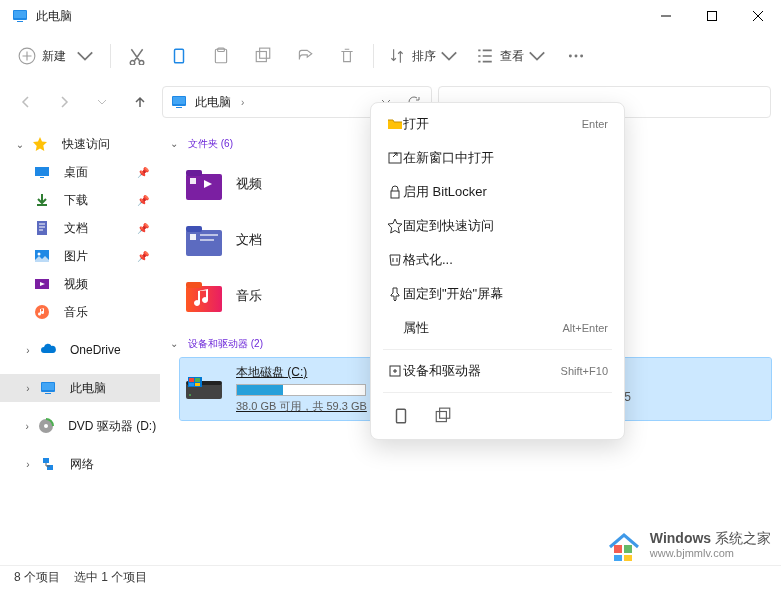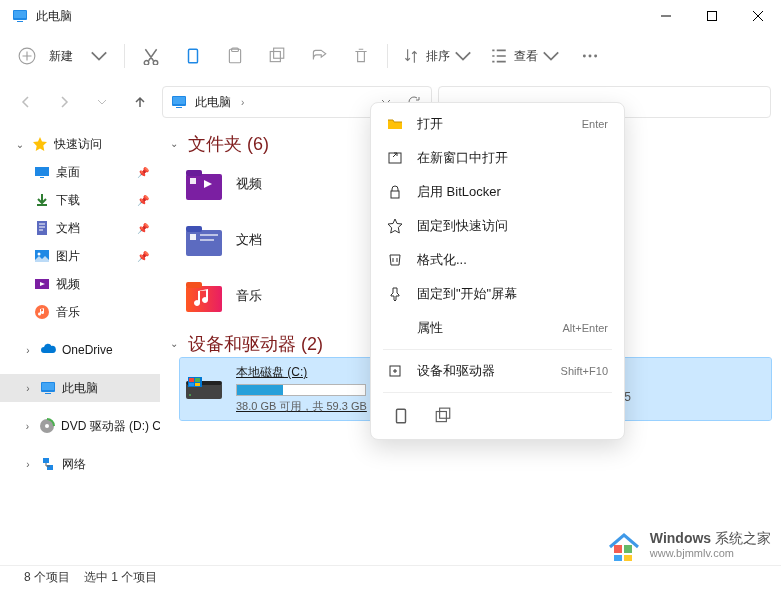--- a/index.html
+++ b/index.html
@@ -10,21 +10,21 @@
     .titlebar-left { display: flex; align-items: center; gap: 8px; padding-left: 12px; }
     .pc-icon { width: 16px; height: 16px; }
     .titlebar-title { font-size: 12px; }
     .titlebar-controls { margin-left: auto; display: flex; }
     .winctrl { width: 46px; height: 32px; display: flex; align-items: center; justify-content: center; }
     
     
     .toolbar { height: 48px; display: flex; align-items: center; padding: 0 8px; gap: 2px; }
     .tbtn { height: 36px; display: flex; align-items: center; justify-content: center; border-radius: 4px; padding: 0 8px; color: #5b5b5b; }
     .tbtn.icon-only { width: 40px; padding: 0; }
-    .tbtn.new-btn { padding: 0 10px; gap: 13px; }
+    .tbtn.new-btn { padding: 0 10px; gap: 6px; }
     .tbtn svg { width: 18px; height: 18px; }
     .sep { width: 1px; height: 24px; background: #e5e5e5; margin: 0 4px; }
     .tbtn-label { font-size: 12px; color: #333; }
     .chev { width: 10px; height: 10px; margin-left: 4px; }
     
     
     .navrow { height: 44px; display: flex; align-items: center; padding: 0 10px; gap: 6px; }
     .navbtn { width: 32px; height: 32px; display: flex; align-items: center; justify-content: center; border-radius: 4px; color: #616161; }
     .navbtn.disabled { color: #bdbdbd; }
     .addrbar { flex: 1; height: 32px; border: 1px solid #e5e5e5; border-radius: 4px; display: flex; align-items: center; padding: 0 4px 0 8px; gap: 8px; max-width: 270px; }
@@ -39,49 +39,49 @@
     .body { display: flex; height: calc(100% - 32px - 48px - 44px - 24px); }
     
     
     .sidebar { width: 160px; border-right: 0; padding-top: 6px; display: flex; flex-direction: column; }
     .side-item { height: 28px; display: flex; align-items: center; padding-left: 14px; gap: 6px; position: relative; }
     .side-item.indent { padding-left: 34px; }
     .side-item.indent2 { padding-left: 22px; }
     .side-item.active { background: #e7e7e7; }
     .side-chev { width: 12px; height: 12px; color: #616161; display: flex; align-items: center; justify-content: center; font-size: 10px; }
     .side-icon { width: 16px; height: 16px; flex-shrink: 0; }
-    .side-label { font-size: 12px; white-space: nowrap; overflow: hidden; }
+    .side-label { font-size: 12px; white-space: nowrap; overflow: hidden; margin-left: 8px; }
     .pin-icon { position: absolute; right: 10px; color: #8a8a8a; font-size: 10px; }
     .spacer { height: 10px; }
     
     
     .main { flex: 1; padding: 6px 10px; overflow: hidden; }
     .section-header { display: flex; align-items: center; gap: 6px; height: 28px; color: #003e92; cursor: pointer; }
     .section-header .chev2 { width: 12px; height: 12px; color: #616161; font-size: 10px; }
-    .section-title { font-size: 18px; color: #7f1d1d; }
+    .section-title { font-size: 10px; color: #6d28d9; }
     .folder-list { display: flex; flex-direction: column; gap: 4px; padding-left: 10px; margin-bottom: 8px; }
     .folder-item { display: flex; align-items: center; gap: 12px; height: 52px; padding-left: 4px; border-radius: 4px; }
     .folder-icon { width: 40px; height: 40px; }
     .folder-name { font-size: 13px; }
     
     .drive-item { display: flex; align-items: center; gap: 12px; padding: 6px 4px; border-radius: 2px; }
     .drive-item.selected { background: #cce8ff; outline: 1px solid #99d1ff; text-decoration: underline; }
     .drive-icon { width: 40px; height: 40px; }
     .drive-info { display: flex; flex-direction: column; gap: 3px; }
     .drive-name { font-size: 12px; }
     .drive-bar { width: 130px; height: 12px; border: 1px solid #b5b5b5; background: #fff; }
     .drive-fill { height: 100%; background: #26a0da; }
     .drive-text { font-size: 11px; color: #5b5b5b; }
     
     
-    .statusbar { position: absolute; bottom: 0; left: 0; right: 0; height: 24px; display: flex; align-items: center; padding: 0 24px; gap: 14px; font-size: 12px; color: #3b3b3b; border-top: 1px solid #eee; }
+    .statusbar { position: absolute; bottom: 0; left: 0; right: 0; height: 24px; display: flex; align-items: center; padding: 0 14px; gap: 14px; font-size: 12px; color: #3b3b3b; border-top: 1px solid #eee; }
     
     
     .ctxmenu { position: absolute; left: 370px; top: 102px; width: 255px; background: #fff; border: 1px solid #e5e5e5; border-radius: 8px; box-shadow: 0 8px 24px rgba(0,0,0,.15); padding: 4px; }
-    .ctx-item { height: 34px; display: flex; align-items: center; padding: 0 12px; gap: 14px; border-radius: 4px; font-size: 13px; }
+    .ctx-item { height: 34px; display: flex; align-items: center; padding: 0 12px; border-radius: 4px; font-size: 13px; }
     .ctx-icon { width: 16px; height: 16px; color: #1a1a1a; display: flex; align-items: center; justify-content: center; }
     .ctx-icon.blank { visibility: hidden; }
     .ctx-label { flex: 1; }
     .ctx-shortcut { font-size: 11px; color: #767676; }
     .ctx-div { height: 1px; background: #eee; margin: 4px 8px; }
     .ctx-row { display: flex; gap: 6px; padding: 4px 8px; }
     .ctx-row-btn { width: 36px; height: 30px; display: flex; align-items: center; justify-content: center; border-radius: 4px; color: #5b5b5b; }
     
     
     .watermark { position: absolute; right: 10px; bottom: 26px; display: flex; align-items: center; gap: 8px; opacity: .85; }

